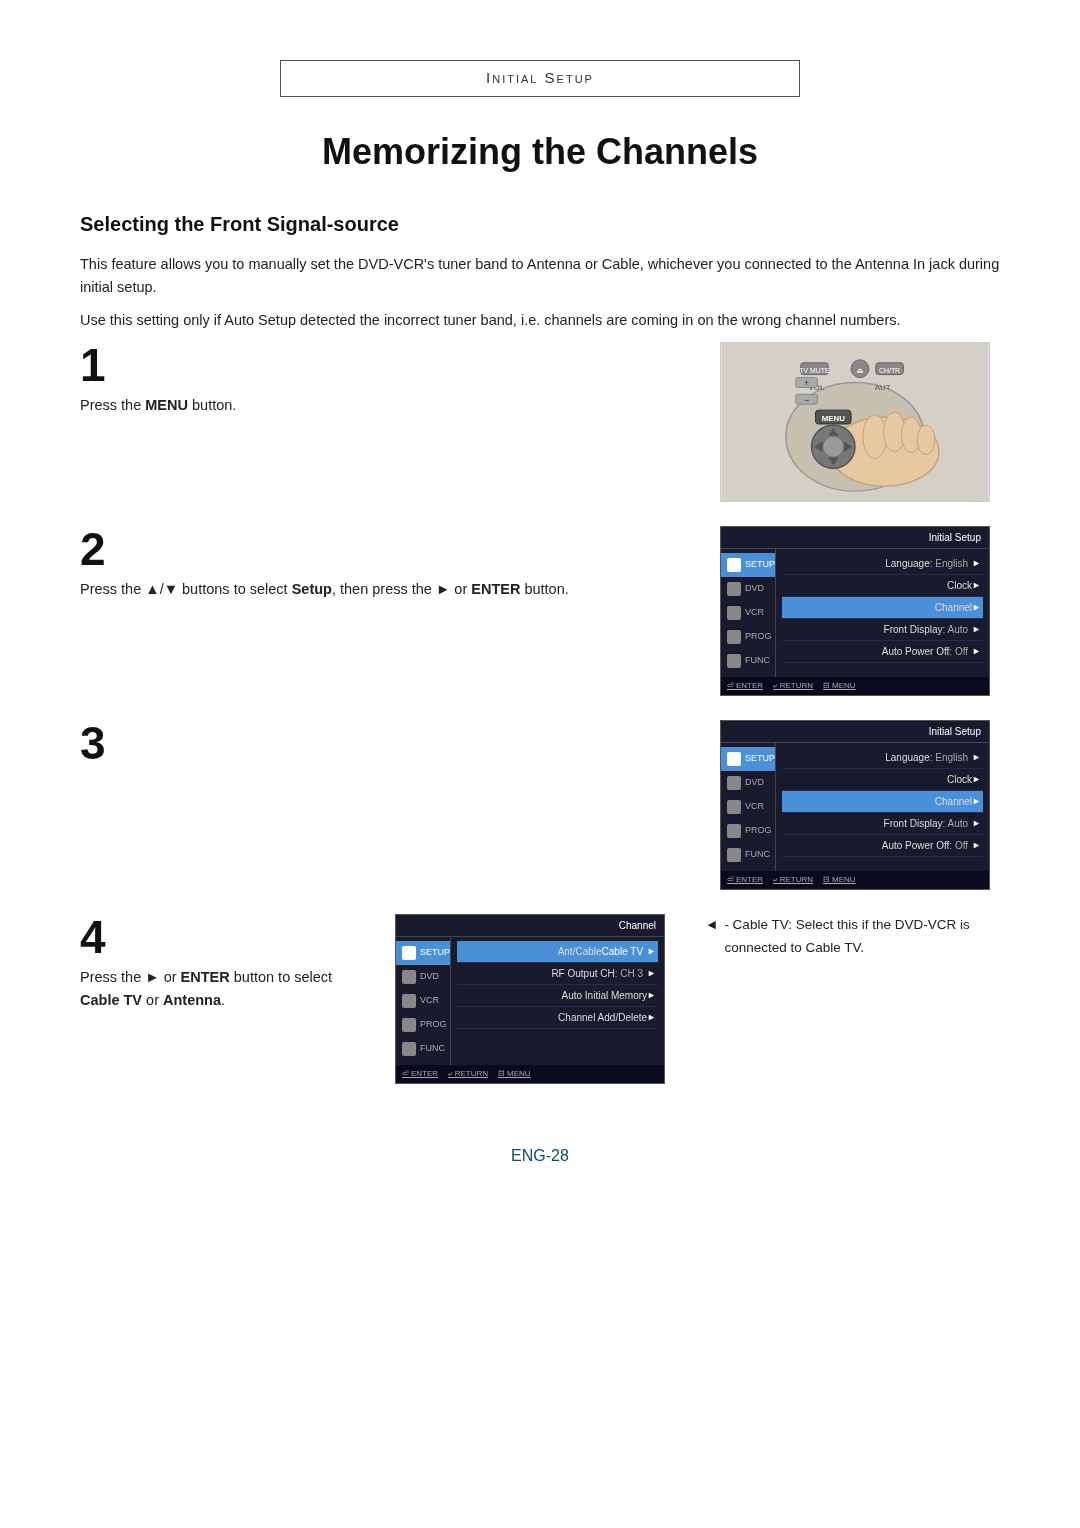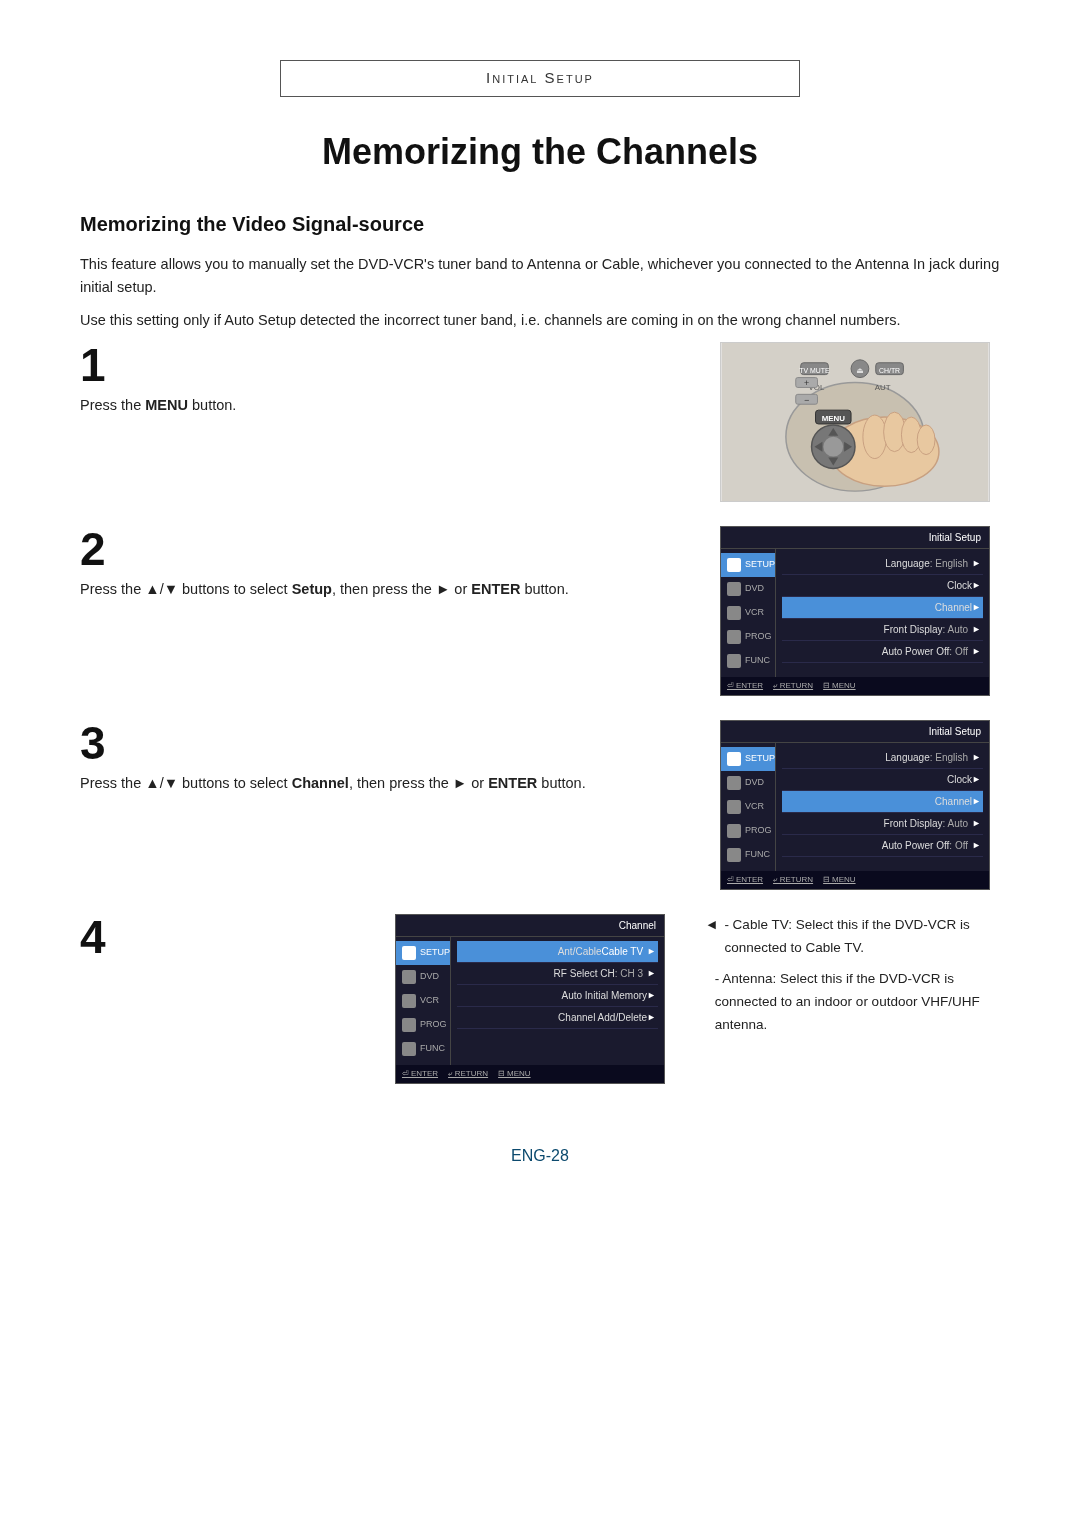--- a/index.html
+++ b/index.html
@@ -258,21 +258,21 @@
 </head>
 <body>
 
 <div class="header-box">
   <div class="initial-setup-box">
     <span class="initial-setup-text">Initial Setup</span>
   </div>
   <h1 class="page-title">Memorizing the Channels</h1>
 </div>
 
-<h2 class="section-title">Memorizing the Video Signal-source</h2>
+<h2 class="section-title">Selecting the Front Signal-source</h2>
 
 <p class="intro-text">This feature allows you to manually set the DVD-VCR's tuner band to Antenna or Cable, whichever you connected to the Antenna In jack during initial setup.</p>
 <p class="intro-text">Use this setting only if Auto Setup detected the incorrect tuner band, i.e. channels are coming in on the wrong channel numbers.</p>
 
 <div class="step-container">
   <div class="step-left">
     <div class="step-number">1</div>
     <div class="step-text">
       Press the <b>MENU</b> button.
     </div>
@@ -382,23 +382,20 @@
         <span>⤶ RETURN</span>
         <span>⊟ MENU</span>
       </div>
     </div>
   </div>
 </div>
 
 <div class="step-container">
   <div class="step-left">
     <div class="step-number">3</div>
-    <div class="step-text">
-      Press the ▲/▼ buttons to select <b>Channel</b>, then press the ► or <b>ENTER</b> button.
-    </div>
   </div>
   <div class="step-right">
     <div class="menu-screen">
       <div class="menu-title-bar">Initial Setup</div>
       <div class="menu-body">
         <div class="menu-sidebar">
           <div class="menu-sidebar-item active">
             <span class="menu-sidebar-icon"></span>SETUP
           </div>
           <div class="menu-sidebar-item">
@@ -446,20 +443,23 @@
         <span>⤶ RETURN</span>
         <span>⊟ MENU</span>
       </div>
     </div>
   </div>
 </div>
 
 <div class="step4-container">
   <div class="step4-left">
     <div class="step-number">4</div>
+    <div class="step-text">
+      Press the ► or <b>ENTER</b> button to select <b>Cable TV</b> or <b>Antenna</b>.
+    </div>
   </div>
   <div style="display:flex;flex-direction:column;align-items:flex-start;width:280px;flex-shrink:0;">
     <div class="menu-screen channel-screen">
       <div class="menu-title-bar">Channel</div>
       <div class="menu-body">
         <div class="menu-sidebar">
           <div class="menu-sidebar-item active">
             <span class="menu-sidebar-icon"></span>SETUP
           </div>
           <div class="menu-sidebar-item">
@@ -474,21 +474,21 @@
           <div class="menu-sidebar-item">
             <span class="menu-sidebar-icon"></span>FUNC
           </div>
         </div>
         <div class="menu-content">
           <div class="menu-row highlighted">
             <span class="menu-key">Ant/Cable</span>
             <span class="menu-val">Cable TV <span class="arrow-right">►</span></span>
           </div>
           <div class="menu-row">
-            <span class="menu-key">RF Select CH</span>
+            <span class="menu-key">RF Output CH</span>
             <span class="menu-val">: CH 3 <span class="arrow-right">►</span></span>
           </div>
           <div class="menu-row">
             <span class="menu-key">Auto Initial Memory</span>
             <span class="menu-val">
                 <span class="arrow-right">►</span>
               </span>
           </div>
           <div class="menu-row">
             <span class="menu-key">Channel Add/Delete</span>
@@ -504,20 +504,16 @@
         <span>⊟ MENU</span>
       </div>
     </div>
   </div>
 
   <div style="flex:1;font-size:13.5px;color:#222;line-height:1.7;padding-left:10px;">
     <div class="bullet-item" style="display:flex;gap:6px;margin-bottom:8px;">
       <span class="bullet-symbol">◄</span>
       <span>- Cable TV: Select this if the DVD-VCR is connected to Cable TV.</span>
     </div>
-    <div class="bullet-item" style="display:flex;gap:6px;margin-bottom:8px;">
-      <span class="bullet-symbol">&nbsp;</span>
-      <span>- Antenna: Select this if the DVD-VCR is connected to an indoor or outdoor VHF/UHF antenna.</span>
-    </div>
   </div>
 </div>
 
 <div class="page-number">ENG-28</div>
 
 </body></html>

